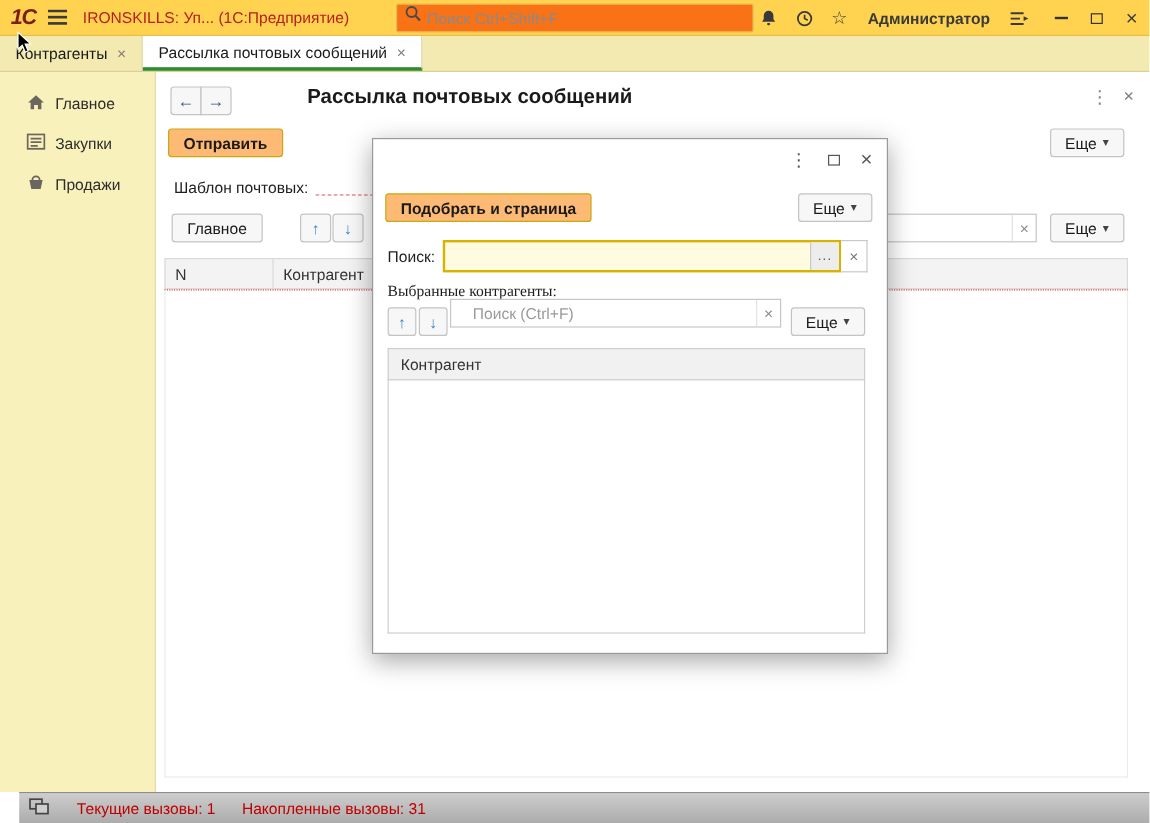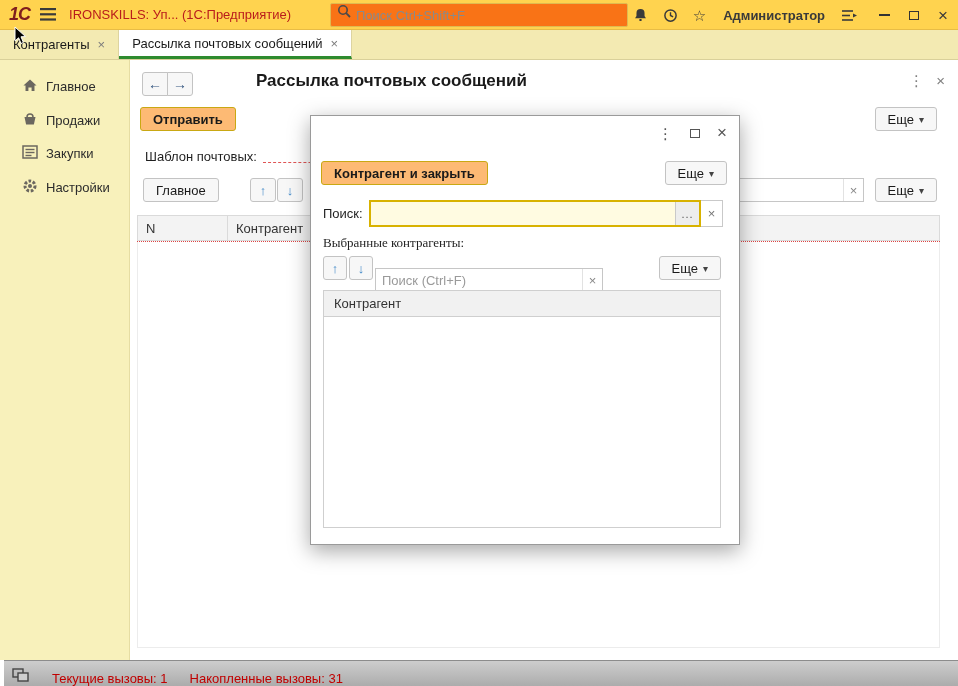--- a/index.html
+++ b/index.html
@@ -107,32 +107,32 @@
   .dlg-filter {
     position:absolute; left:58px; top:84px; width:332px; height:27px;
     border:2px solid #d8b200; background:#fffbe1; display:flex; align-items:center;
   }
   .dlg-filter input { flex:1; min-width:0; border:none; outline:none; background:transparent; font:inherit; padding:0 6px; }
   .dots-btn { width:24px; align-self:stretch; background:#ededed; border-left:1px solid #c9c9c9;
     display:flex; align-items:center; justify-content:center; color:#555; font-size:11px; letter-spacing:1px; }
   .dlg-filter-x { position:absolute; left:390px; top:84px; width:22px; height:27px;
     border:1px solid #c9c9c9; border-left:none; background:#fff;
     display:flex; align-items:center; justify-content:center; color:#777; }
-  .dlg-search { left:64px; top:152px; width:228px; }
+  .dlg-search { left:64px; top:133px; width:276px;padding-left:12px; }
   .dlg-tablehead {
     position:absolute; left:12px; right:18px; top:174px; height:27px;
     background:#f1f1f1; border:1px solid #cfcfcf; display:flex; align-items:center; padding:0 10px; color:#333;
   }
   .dlg-tbody { position:absolute; left:12px; right:18px; top:200px; height:212px; border:1px solid #cfcfcf; border-top:none; }
 
   
   .statusbar {
-    position:absolute; left:4px; right:0; bottom:0; height:26px;
+    position:absolute; left:16px; right:0; bottom:0; height:26px;
     background:linear-gradient(#cdcdcd,#acacac); border-top:1px solid #8c8c8c;
-    display:flex; align-items:flex-end; gap:22px; padding-left:8px;
+    display:flex; align-items:center; gap:22px; padding-left:8px;
   }
   .status-text { color:#c00000; }
 
   .cursor { position:absolute; left:14px; top:26px; z-index:60; pointer-events:none; }
 </style>
 </head>
 <body>
 
 <div class="titlebar">
   <span class="logo">1С</span>
@@ -207,46 +207,37 @@
   <div class="side-item">
     <span>
       <svg width="16" height="14" viewBox="0 0 16 15">
           <path d="M8 1.5 15 8h-2.2v6H9.7v-3.8H6.3V14H3.2V8H1z" fill="#6b675f"></path>
         </svg>
     </span>
     <span>Главное</span>
   </div>
   <div class="side-item">
     <span>
-      <svg width="16" height="15" viewBox="0 0 16 15">
-          <path d="M5 6a3 3 0 0 1 6 0" fill="none" stroke="#6b675f" stroke-width="1.5"></path>
-          <path d="M2.5 6h11l-1.6 7.5H4.1z" fill="#6b675f"></path>
-        </svg>
-    </span>
-    <span>Продажи</span>
-  </div>
-  <div class="side-item">
-    <span>
       <svg width="16" height="14" viewBox="0 0 16 14">
           <rect x="1" y="1" width="14" height="12" fill="none" stroke="#6b675f" stroke-width="1.5"></rect>
           <line x1="3.5" y1="4.5" x2="12.5" y2="4.5" stroke="#6b675f" stroke-width="1.4"></line>
           <line x1="3.5" y1="7.5" x2="12.5" y2="7.5" stroke="#6b675f" stroke-width="1.4"></line>
           <line x1="3.5" y1="10.5" x2="9.5" y2="10.5" stroke="#6b675f" stroke-width="1.4"></line>
         </svg>
     </span>
     <span>Закупки</span>
   </div>
   <div class="side-item">
     <span>
-      <svg width="16" height="16" viewBox="0 0 16 16">
-          <circle cx="8" cy="8" r="5" fill="none" stroke="#6b675f" stroke-width="3" stroke-dasharray="2.6 1.7"></circle>
-          <circle cx="8" cy="8" r="2" fill="#6b675f"></circle>
-        </svg>
-    </span>
-    <span>Настройки</span>
+      <svg width="16" height="15" viewBox="0 0 16 15">
+          <path d="M5 6a3 3 0 0 1 6 0" fill="none" stroke="#6b675f" stroke-width="1.5"></path>
+          <path d="M2.5 6h11l-1.6 7.5H4.1z" fill="#6b675f"></path>
+        </svg>
+    </span>
+    <span>Продажи</span>
   </div>
 </div>
 
 <div class="main">
   <span class="btn arrbtn navback">←</span>
   <span class="btn arrbtn navfwd">→</span>
   <div class="page-title">Рассылка почтовых сообщений</div>
   <span class="main-dots">⋮</span>
   <span class="main-close">×</span>
 
@@ -285,21 +276,21 @@
 </div>
 
 <div class="dialog">
   <div class="dlg-controls">
     <span class="glyph">⋮</span>
     <span><span class="dlg-max"></span></span>
     <span class="dlg-close">×</span>
   </div>
 
   <span class="btn btn-yellow" style="left:10px; top:45px;">
-    <span>Контрагент и закрыть</span>
+    <span>Подобрать и страница</span>
   </span>
   <span class="btn" style="right:12px; top:45px;">
     <span>Еще</span>
       <span class="dd">▾</span>
   </span>
 
   <span class="lbl" style="left:12px; top:90px;">Поиск:</span>
   <div class="dlg-filter">
     <input style="">
     <span class="dots-btn">...</span>

